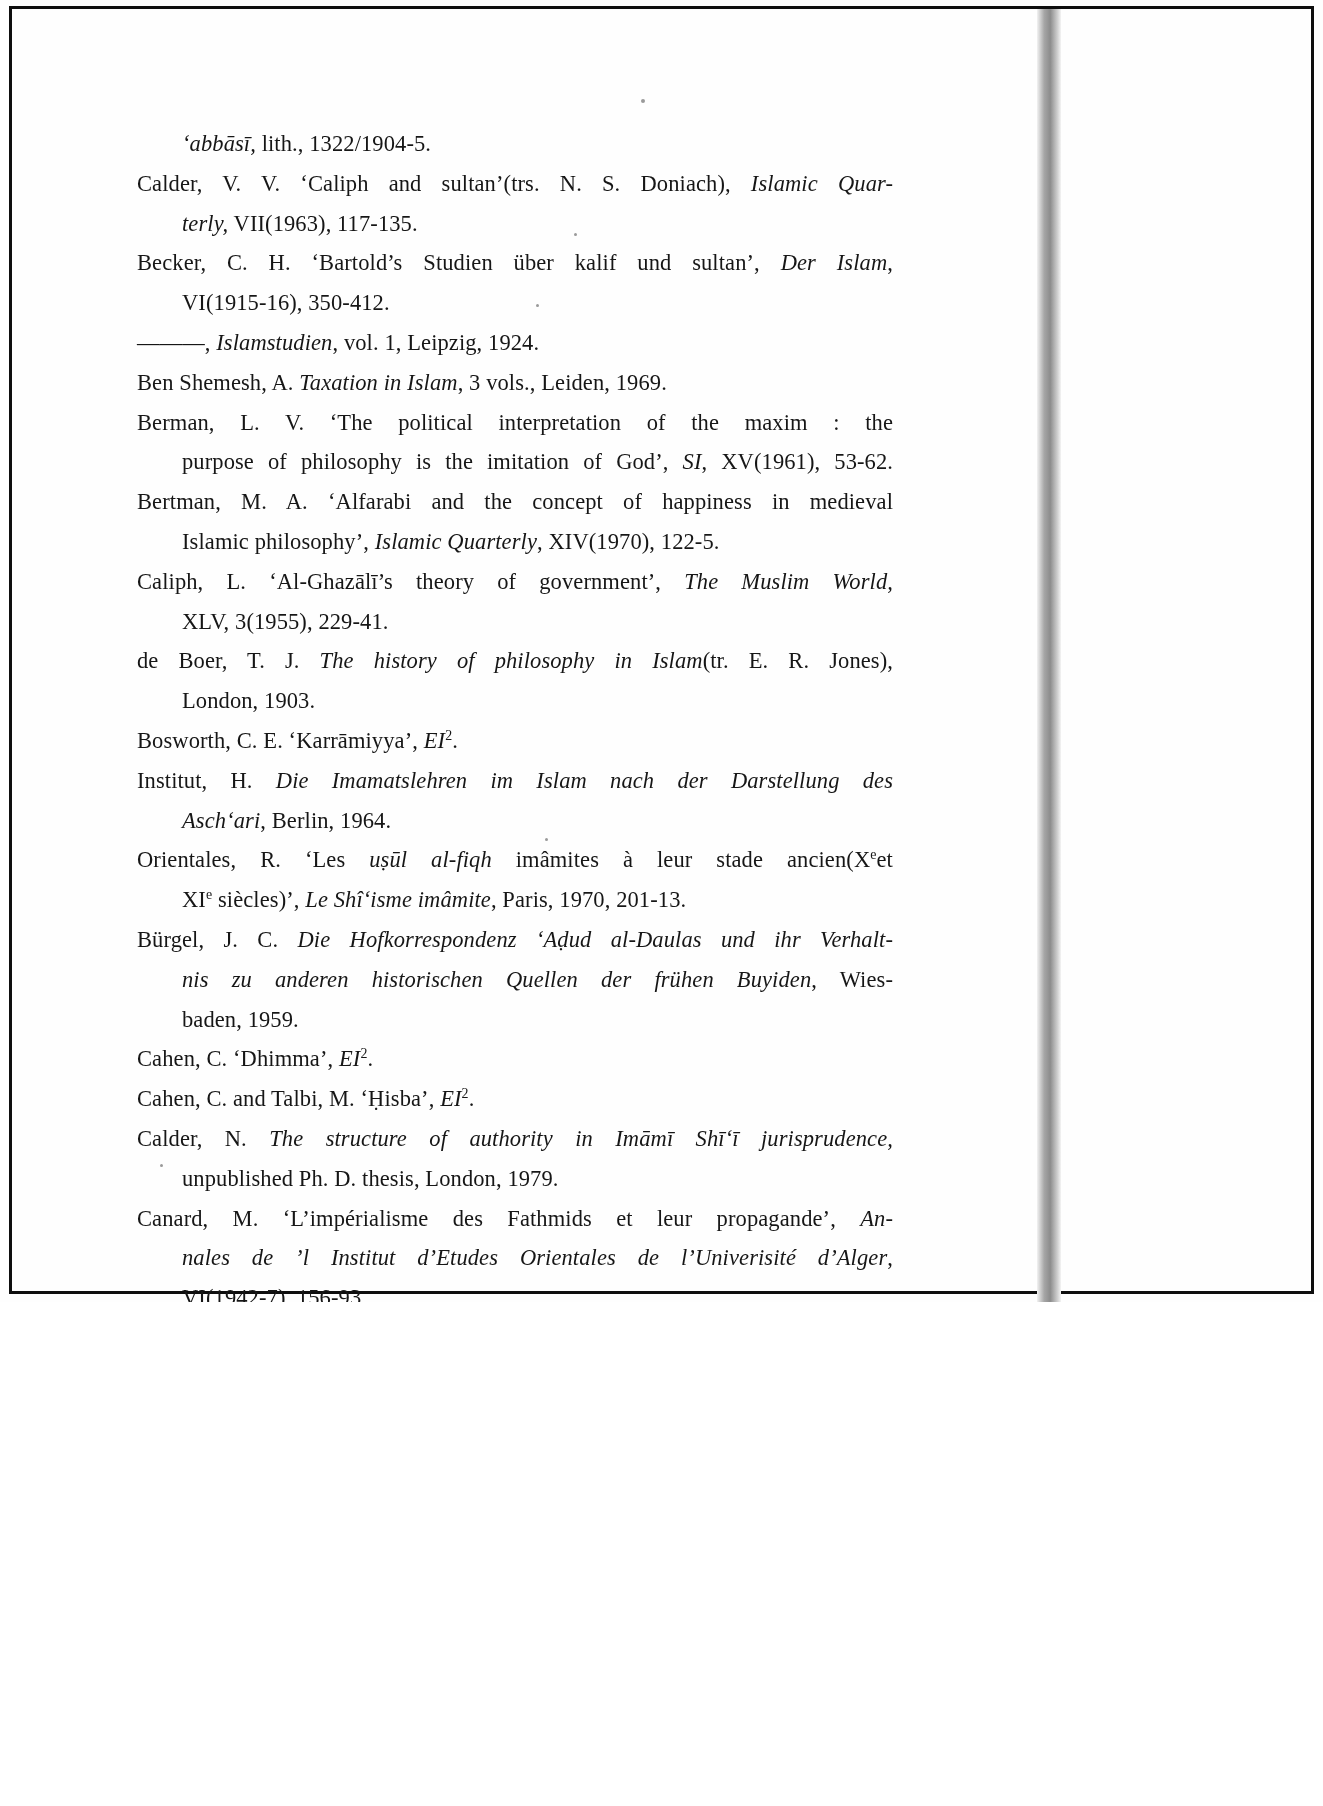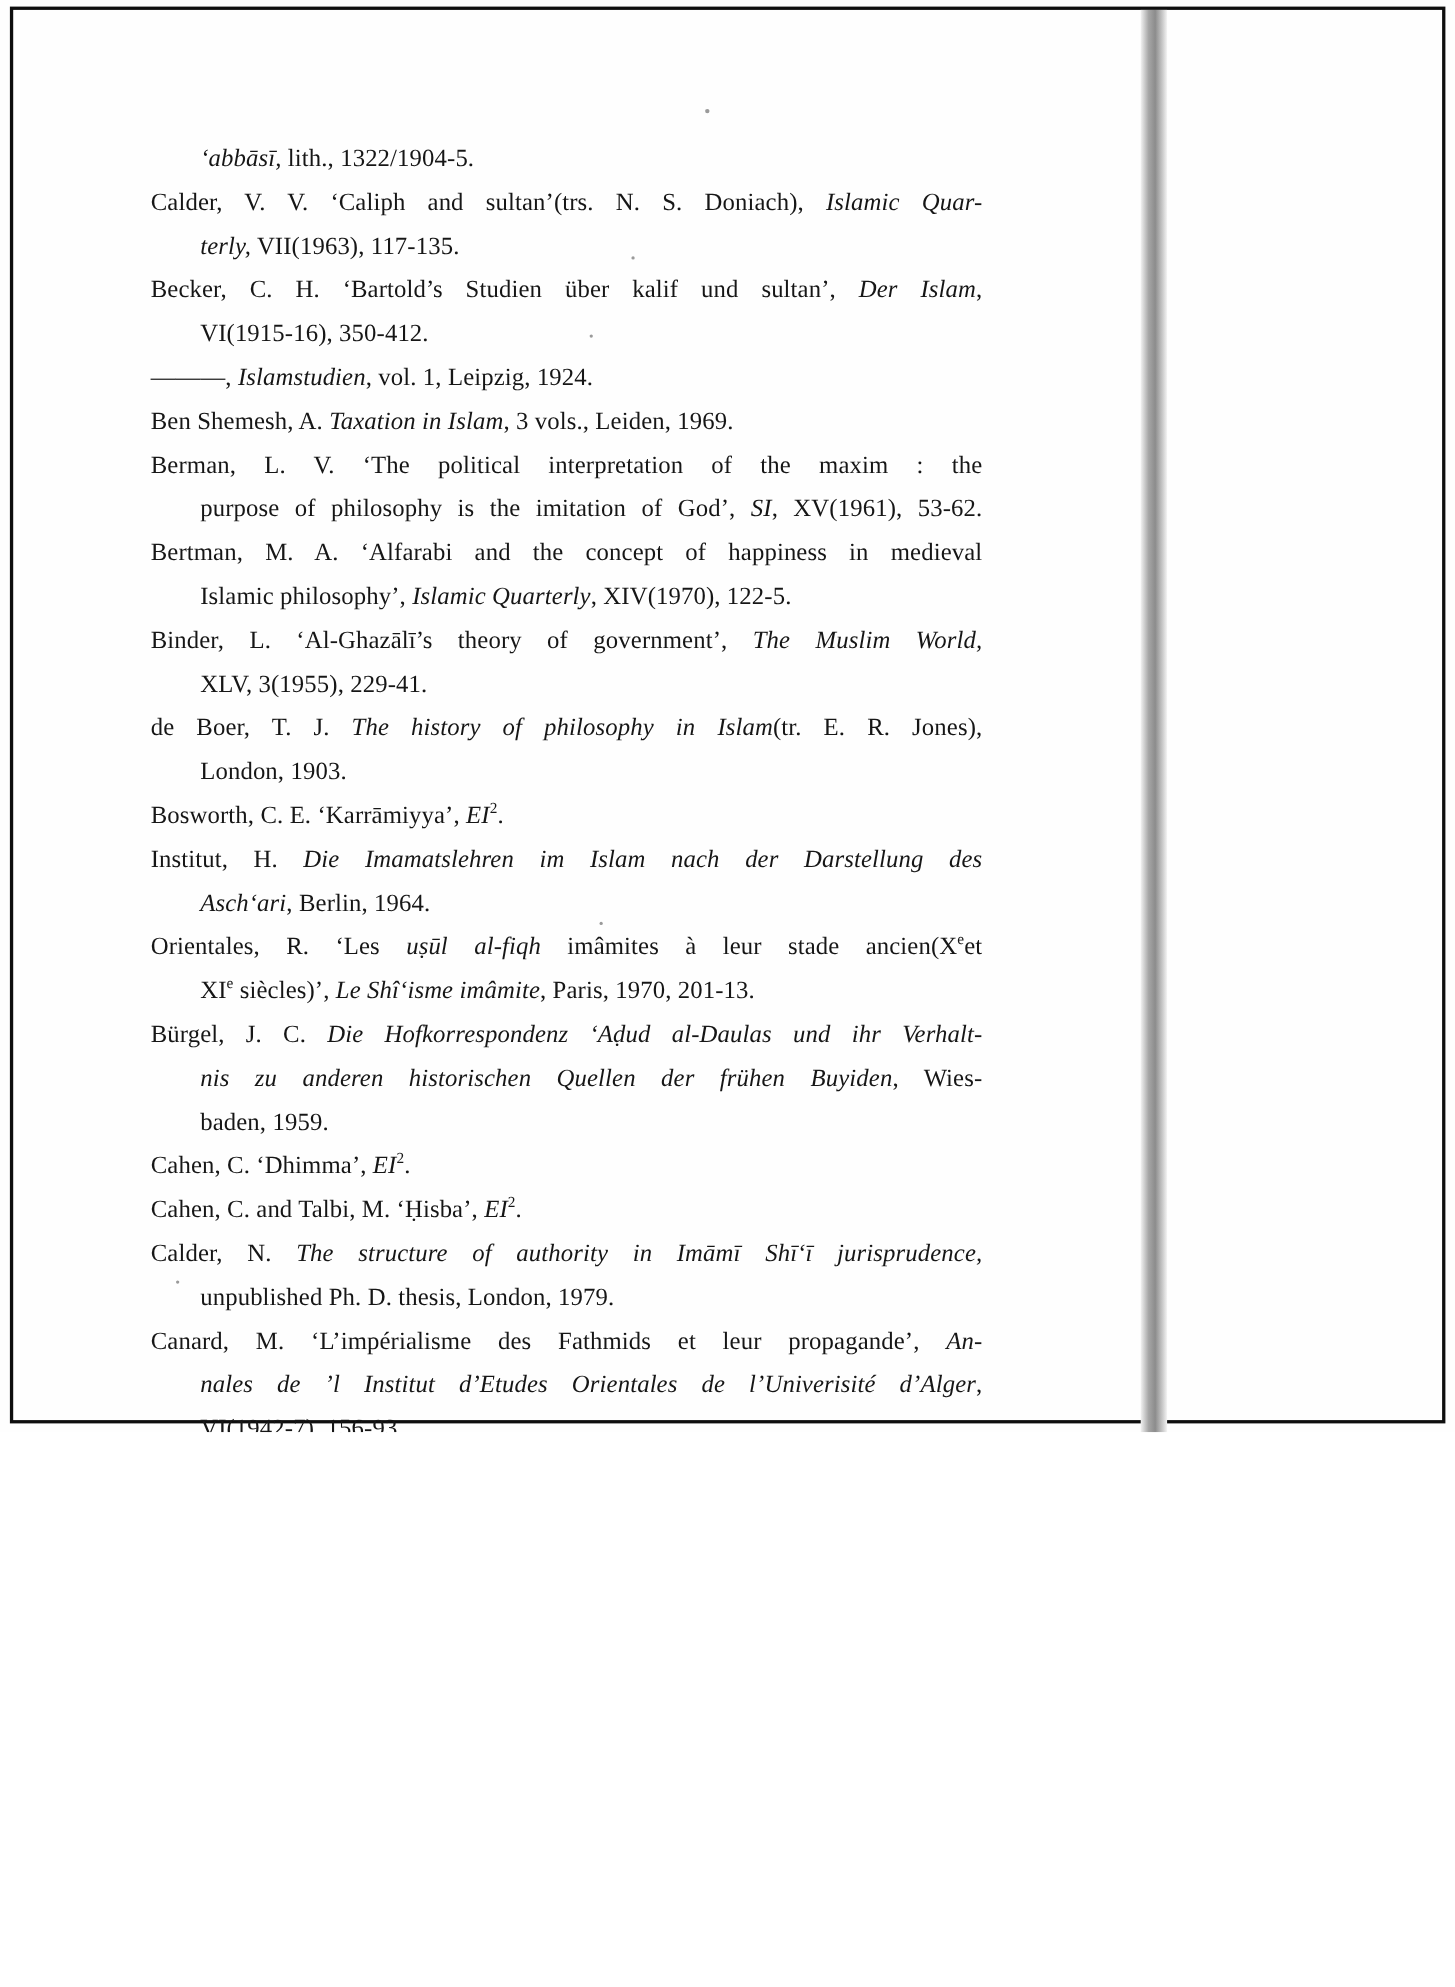--- a/index.html
+++ b/index.html
@@ -65,21 +65,21 @@
       <div class="line just"><span>Calder, V. V. ‘Caliph and sultan’(trs. N. S. Doniach), </span><span class="it">Islamic Quar-</span></div>
       <div class="line cont"><span class="it">terly,</span><span> VII(1963), 117-135.</span></div>
       <div class="line just"><span>Becker, C. H. ‘Bartold’s Studien über kalif und sultan’, </span><span class="it">Der Islam</span><span>,</span></div>
       <div class="line cont"><span>VI(1915-16), 350-412.</span></div>
       <div class="line"><span>———, </span><span class="it">Islamstudien</span><span>, vol. 1, Leipzig, 1924.</span></div>
       <div class="line"><span>Ben Shemesh, A. </span><span class="it">Taxation in Islam</span><span>, 3 vols., Leiden, 1969.</span></div>
       <div class="line just"><span>Berman, L. V. ‘The political interpretation of the maxim : the</span></div>
       <div class="line cont just"><span>purpose of philosophy is the imitation of God’, </span><span class="it">SI</span><span>, XV(1961), 53-62.</span></div>
       <div class="line just"><span>Bertman, M. A. ‘Alfarabi and the concept of happiness in medieval</span></div>
       <div class="line cont"><span>Islamic philosophy’, </span><span class="it">Islamic Quarterly</span><span>, XIV(1970), 122-5.</span></div>
-      <div class="line just"><span>Binder, L. ‘Al-Ghazālī’s theory of government’, </span><span class="it">The Muslim World,</span></div>
+      <div class="line just"><span>Caliph, L. ‘Al-Ghazālī’s theory of government’, </span><span class="it">The Muslim World,</span></div>
       <div class="line cont"><span>XLV, 3(1955), 229-41.</span></div>
       <div class="line just"><span>de Boer, T. J. </span><span class="it">The history of philosophy in Islam</span><span>(tr. E. R. Jones),</span></div>
       <div class="line cont"><span>London, 1903.</span></div>
       <div class="line"><span>Bosworth, C. E. ‘Karrāmiyya’, </span><span class="it">EI</span><span class="sup">2</span><span>.</span></div>
       <div class="line just"><span>Institut, H. </span><span class="it">Die Imamatslehren im Islam nach der Darstellung des</span></div>
       <div class="line cont"><span class="it">Asch‘ari</span><span>, Berlin, 1964.</span></div>
       <div class="line just"><span>Orientales, R. ‘Les </span><span class="it">uṣūl al-fiqh</span><span> imâmites à leur stade ancien(X</span><span class="sup">e</span><span>et</span></div>
       <div class="line cont"><span>XI</span><span class="sup">e</span><span> siècles)’, </span><span class="it">Le Shî‘isme imâmite</span><span>, Paris, 1970, 201-13.</span></div>
       <div class="line just"><span>Bürgel, J. C. </span><span class="it">Die Hofkorrespondenz ‘Aḍud al-Daulas und ihr Verhalt-</span></div>
       <div class="line cont just"><span class="it">nis zu anderen historischen Quellen der frühen Buyiden</span><span>, Wies-</span></div>

